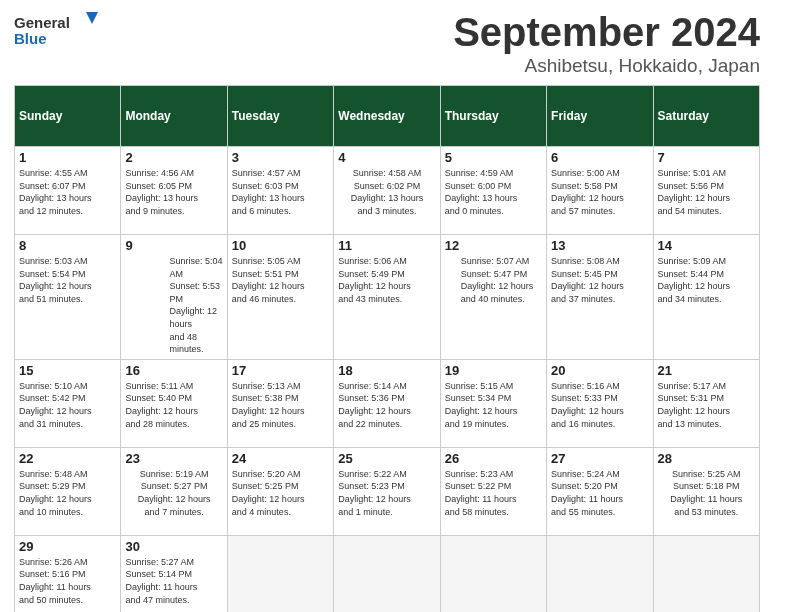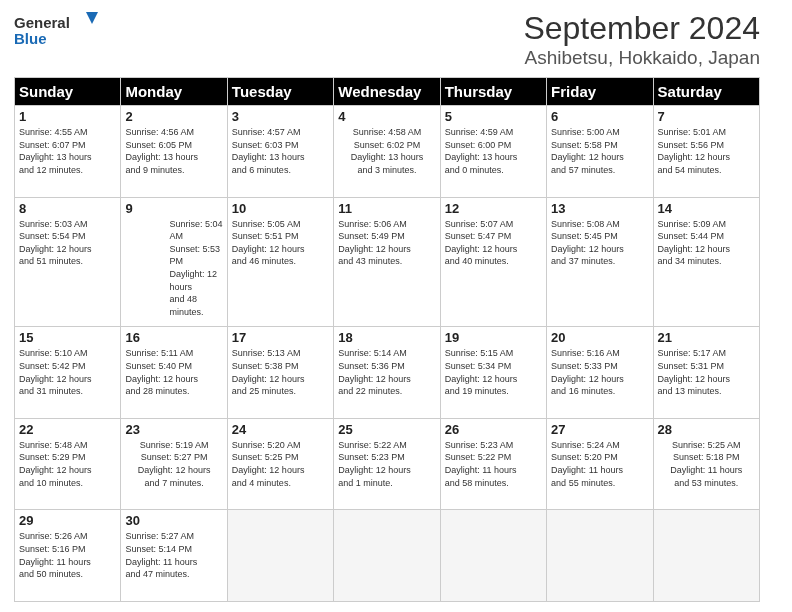--- a/index.html
+++ b/index.html
@@ -25,40 +25,40 @@
     }
     .logo {
       display: flex;
       align-items: center;
       gap: 4px;
     }
     .title-block {
       text-align: right;
     }
     .month-title {
-      font-size: 32px;
-      font-weight: normal;
+      font-size: 40px;
+      font-weight: bold;
       color: #333;
     }
     .subtitle {
       font-size: 19px;
       color: #555;
     }
     .calendar {
       flex: 1;
       border-collapse: collapse;
       width: 100%;
       table-layout: fixed;
     }
     .calendar th {
-      background-color: #000000;
+      background-color: #14532d;
       color: #fff;
-      font-size: 15px;
+      font-size: 12px;
       font-weight: bold;
-      padding: 5px 4px;
+      padding: 23px 4px;
       text-align: left;
       border: 1px solid #ccc;
     }
     .calendar td {
       border: 1px solid #ccc;
       vertical-align: top;
       padding: 3px 4px;
       font-size: 9.5px;
       color: #333;
       background: #fff;
@@ -186,21 +186,21 @@
           </td>
           <td>
             <span class="day-num">11</span>
             <div class="day-info" style="white-space: pre-line;">Sunrise: 5:06 AM
 Sunset: 5:49 PM
 Daylight: 12 hours
 and 43 minutes.</div>
           </td>
           <td>
             <span class="day-num">12</span>
-            <div class="day-info" style="white-space: pre-line;">Sunrise: 5:07 AM
+            <div class="day-info" style="white-space: pre-line; margin-left: 16px;">Sunrise: 5:07 AM
 Sunset: 5:47 PM
 Daylight: 12 hours
 and 40 minutes.</div>
           </td>
           <td>
             <span class="day-num">13</span>
             <div class="day-info" style="white-space: pre-line;">Sunrise: 5:08 AM
 Sunset: 5:45 PM
 Daylight: 12 hours
 and 37 minutes.</div>

